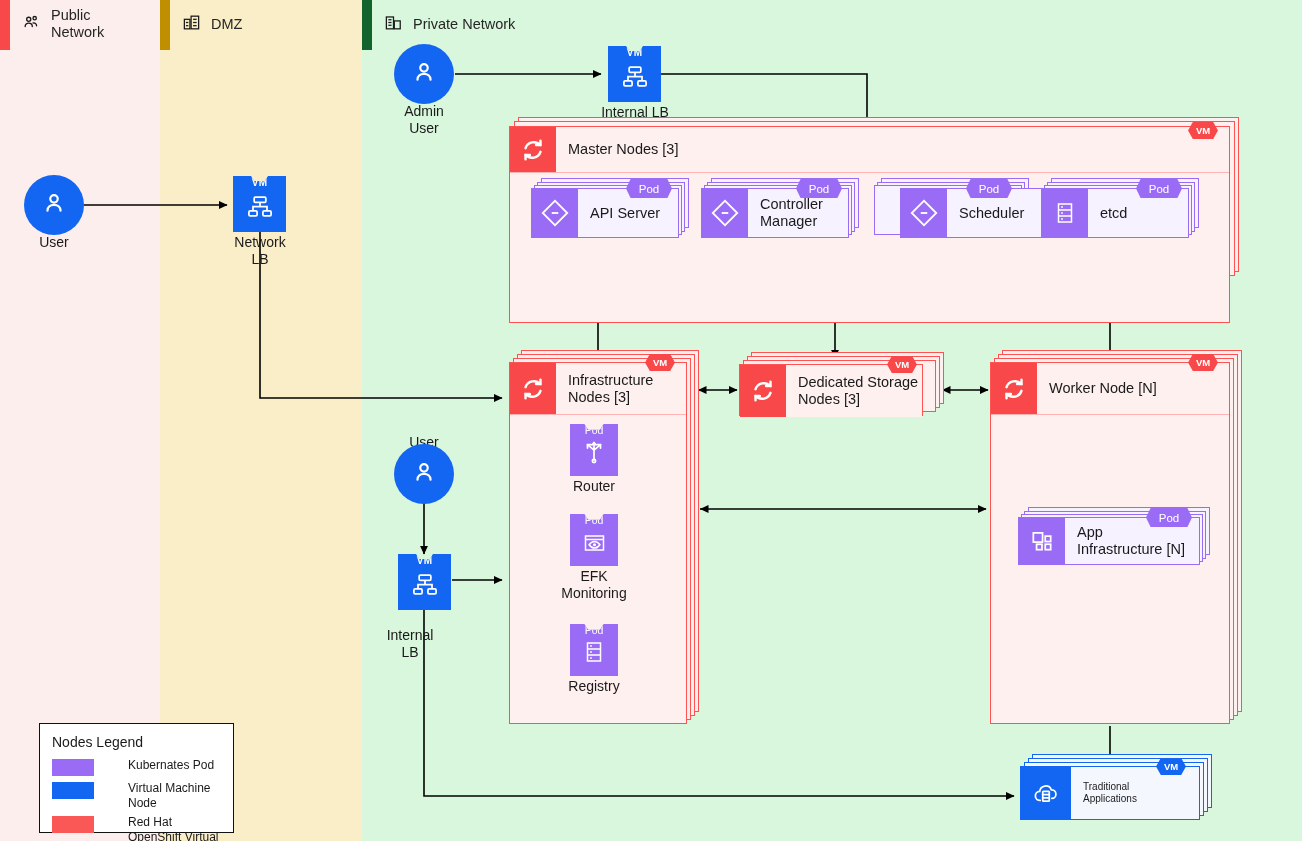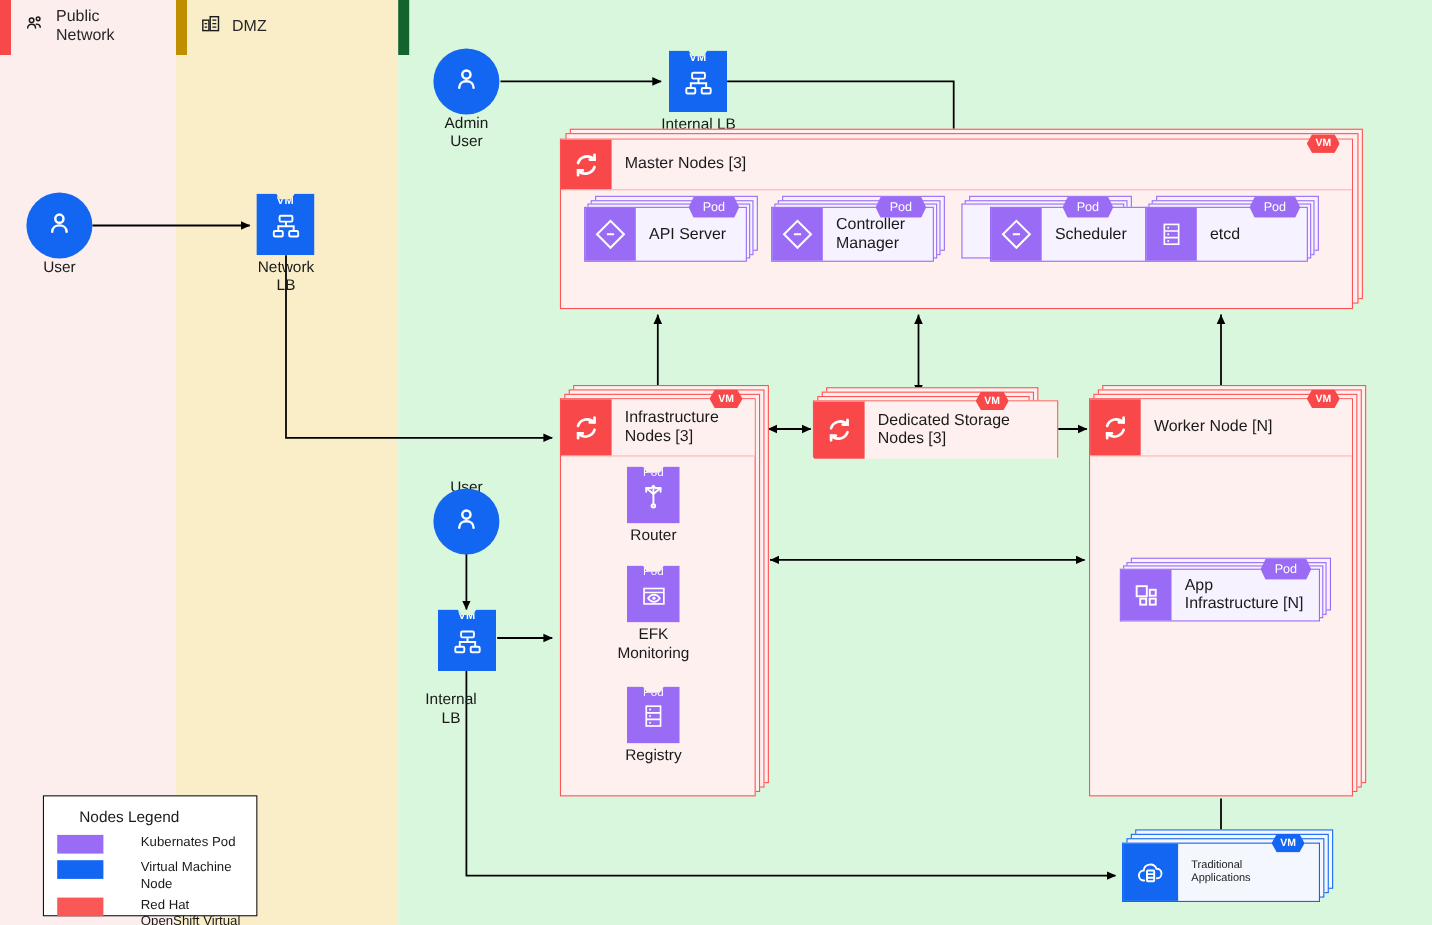--- a/index.html
+++ b/index.html
@@ -60,21 +60,21 @@
 
   
   .bluecard{position:absolute;}
   .bluecard .bsheet{position:absolute;box-sizing:border-box;border:1.4px solid #1266f1;background:#f5f7ff;}
   .bluecard .bfront{position:absolute;left:0;top:0;box-sizing:border-box;border:1.4px solid #1266f1;background:#f5f7ff;display:flex;align-items:stretch;}
   .bluecard .bicon{flex:0 0 50px;background:#1266f1;display:flex;align-items:center;justify-content:center;}
   .bluecard .blabel{display:flex;align-items:center;padding-left:12px;font-size:10px;color:#1a1a1a;line-height:1.16;white-space:pre-line;}
 
   
   #legend{position:absolute;box-sizing:border-box;background:#fff;border:1.6px solid #111;padding:10px 12px 12px 12px;}
-  #legend .ltitle{font-size:14px;color:#1a1a1a;margin-bottom:8px;margin-left:20px;}
+  #legend .ltitle{font-size:14px;color:#1a1a1a;margin-bottom:8px;}
   .lrow{display:flex;align-items:flex-start;margin-bottom:5px;gap:24px;}
   .lsw{width:42px;height:17px;flex:0 0 42px;margin-right:10px;margin-top:1px;}
   .ltext{font-size:12px;color:#1a1a1a;line-height:1.22;white-space:pre-line;}
 </style>
 </head>
 <body>
 
 <div id="canvas">
 
   <div class="zone" style="left:0;top:0;width:160px;height:841px;">
@@ -109,20 +109,32 @@
             <line x1="14" y1="16" x2="18.5" y2="16"></line>
         </svg>
       </span>
       <span class="zone-title">DMZ</span>
     </div>
   </div>
 
   <div class="zone" style="left:362px;top:0;width:940px;height:841px;">
     <div class="zone-body" style="background:#d9f7dd;"></div>
     <div class="zone-bar" style="height:50px;background:#13632f;"></div>
+    <div class="zone-head" style="width:400px;">
+      <span>
+        <svg width="19" height="19" viewBox="0 0 24 24" fill="none" stroke="#1a1a1a" stroke-width="1.6">
+          <rect x="3" y="5" width="9" height="15"></rect>
+            <rect x="13" y="10" width="7.5" height="10"></rect>
+          <line x1="5.5" y1="8.5" x2="9.5" y2="8.5"></line>
+            <line x1="5.5" y1="12" x2="9.5" y2="12"></line>
+            <line x1="5.5" y1="15.5" x2="9.5" y2="15.5"></line>
+        </svg>
+      </span>
+      <span class="zone-title">Private Network</span>
+    </div>
   </div>
 
   <svg id="wires">
     <defs>
       <marker id="ah" markerWidth="9" markerHeight="9" refX="8" refY="4.5" orient="auto" markerUnits="userSpaceOnUse">
         <path d="M0,0.6 L8.6,4.5 L0,8.4 z" fill="#000"></path>
       </marker>
       <marker id="ah2" markerWidth="9" markerHeight="9" refX="0.5" refY="4.5" orient="auto" markerUnits="userSpaceOnUse">
         <path d="M9,0.6 L0.4,4.5 L9,8.4 z" fill="#000"></path>
       </marker>
@@ -225,21 +237,21 @@
         <path d="M12 8.1v3.6 M6 15.4v-3.7h12v3.7"></path>
       </svg>
     </span>
   </div>
   <div class="actor-label" style="left:360px;top:610px;width:100px;margin-top:17px;">Internal
 LB</div>
 
   <div class="stack" style="left:509px;top:126px;width:730px;height:155px;">
     <div class="sheet" style="left:9px;top:-9px;width:721px;height:155px;"></div>
     <div class="sheet" style="left:5px;top:-5px;width:721px;height:155px;"></div>
-    <div class="front" style="width:721px;height:155px;">
+    <div class="front" style="width:721px;height:197px;">
       <div class="grp-head">
         <div class="grp-logo">
           <svg width="26" height="26" viewBox="0 0 24 24" fill="none" stroke="#fff" stroke-width="2.3" stroke-linecap="round">
             <path d="M18.6 7.4A8 8 0 0 0 5.1 10.3"></path>
             <path d="M5.4 16.6a8 8 0 0 0 13.5-2.9"></path>
             <path d="M18.9 3.4v4h-4"></path>
             <path d="M5.1 20.6v-4h4"></path>
           </svg>
         </div>
         <div class="grp-name">Master Nodes [3]</div>
@@ -377,21 +389,21 @@
         </svg>
       </span>
     </div>
     <div class="pod-caption" style="left:25px;top:316px;width:120px;">Registry</div>
   </div>
 
   <div class="stack" style="left:739px;top:364px;width:205px;height:52px;">
     <div class="sheet" style="left:12px;top:-12px;width:193px;height:52px;"></div>
     <div class="sheet" style="left:8px;top:-8px;width:193px;height:52px;"></div>
     <div class="sheet" style="left:4px;top:-4px;width:193px;height:52px;"></div>
-    <div class="front" style="width:223px;height:52px;text-decoration:underline;">
+    <div class="front" style="width:184px;height:52px;text-decoration:underline;">
       <div class="grp-head" style="height:52px;border-bottom:none;">
         <div class="grp-logo">
           <svg width="26" height="26" viewBox="0 0 24 24" fill="none" stroke="#fff" stroke-width="2.3" stroke-linecap="round">
             <path d="M18.6 7.4A8 8 0 0 0 5.1 10.3"></path>
               <path d="M5.4 16.6a8 8 0 0 0 13.5-2.9"></path>
             <path d="M18.9 3.4v4h-4"></path>
               <path d="M5.1 20.6v-4h4"></path>
           </svg>
         </div>
         <div class="grp-name">Dedicated Storage

